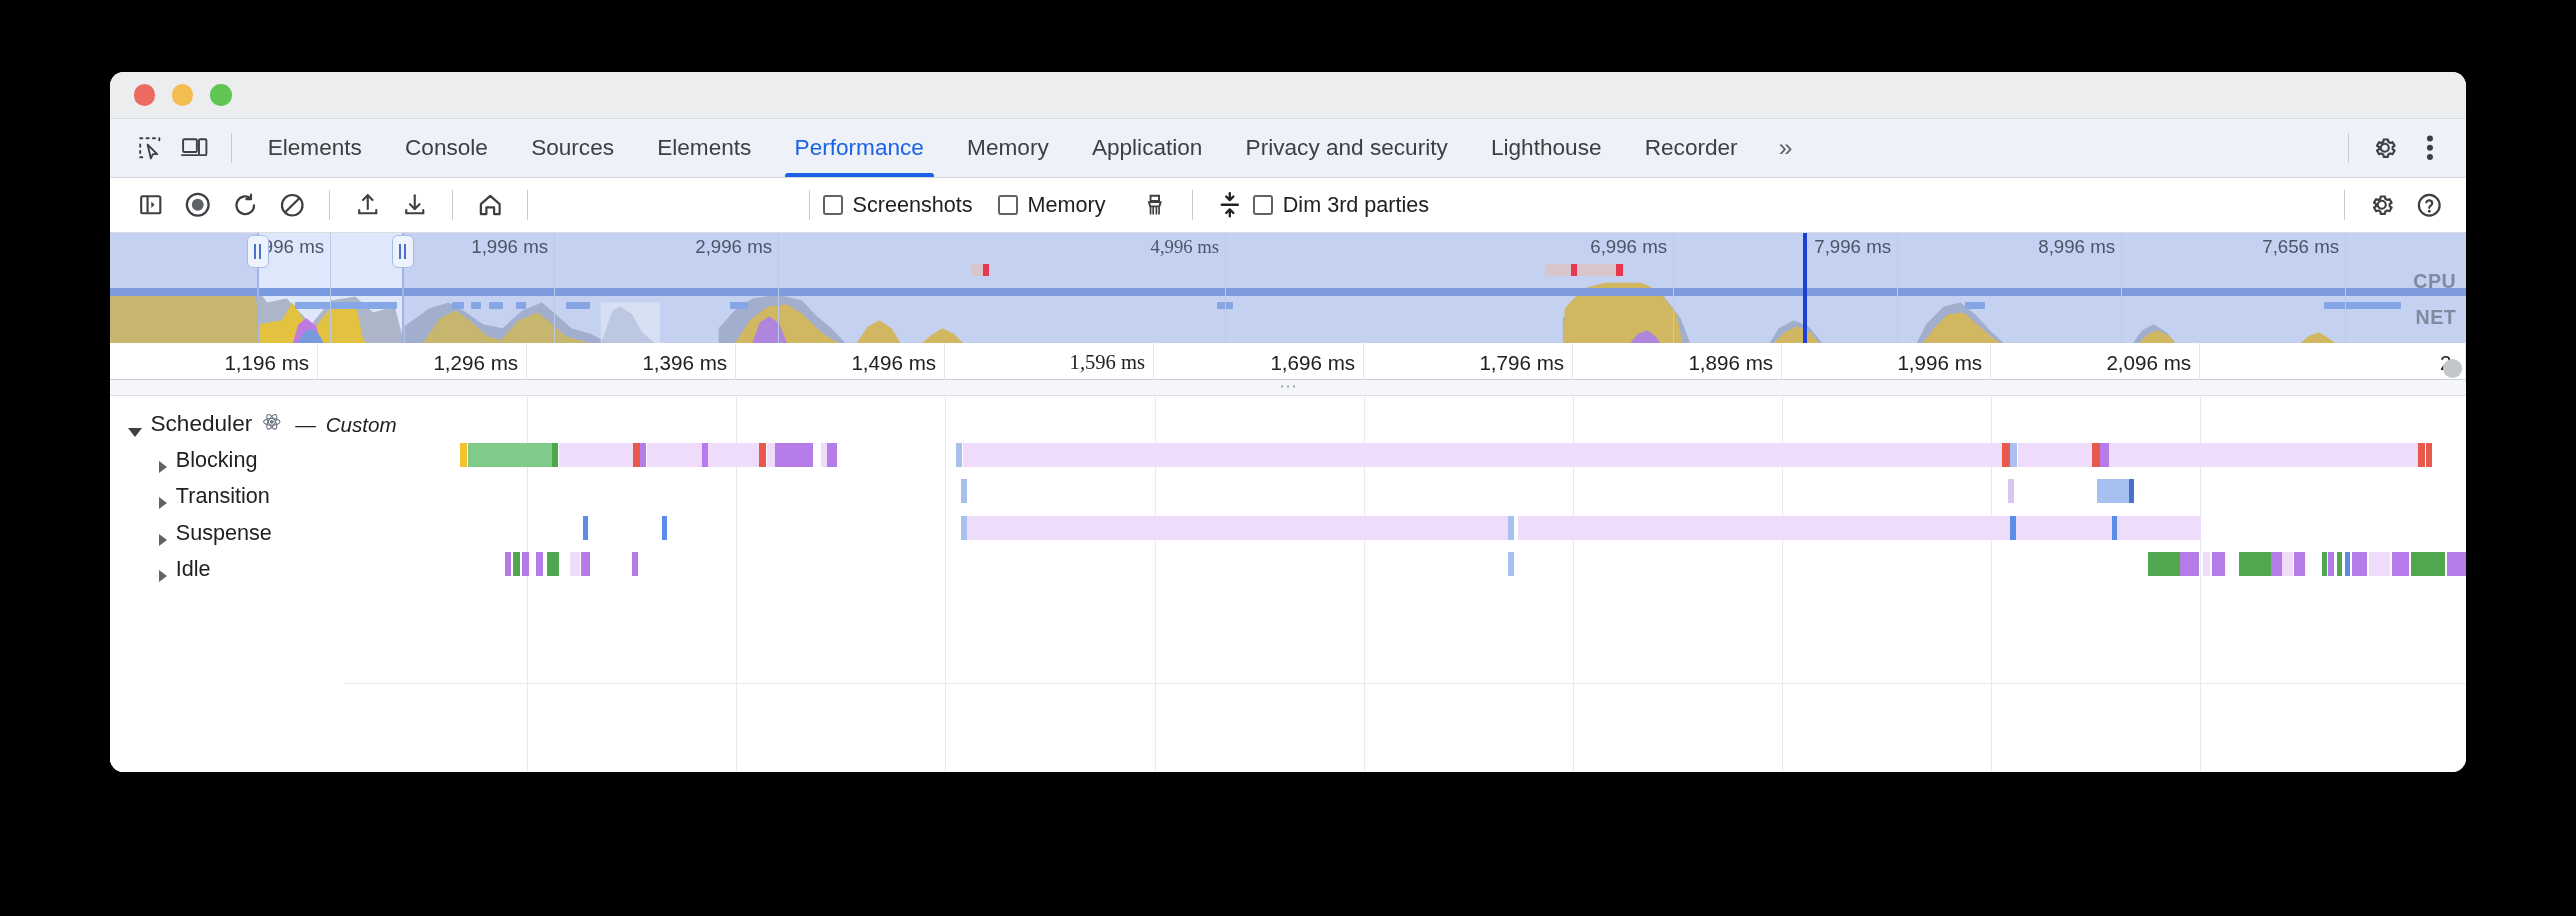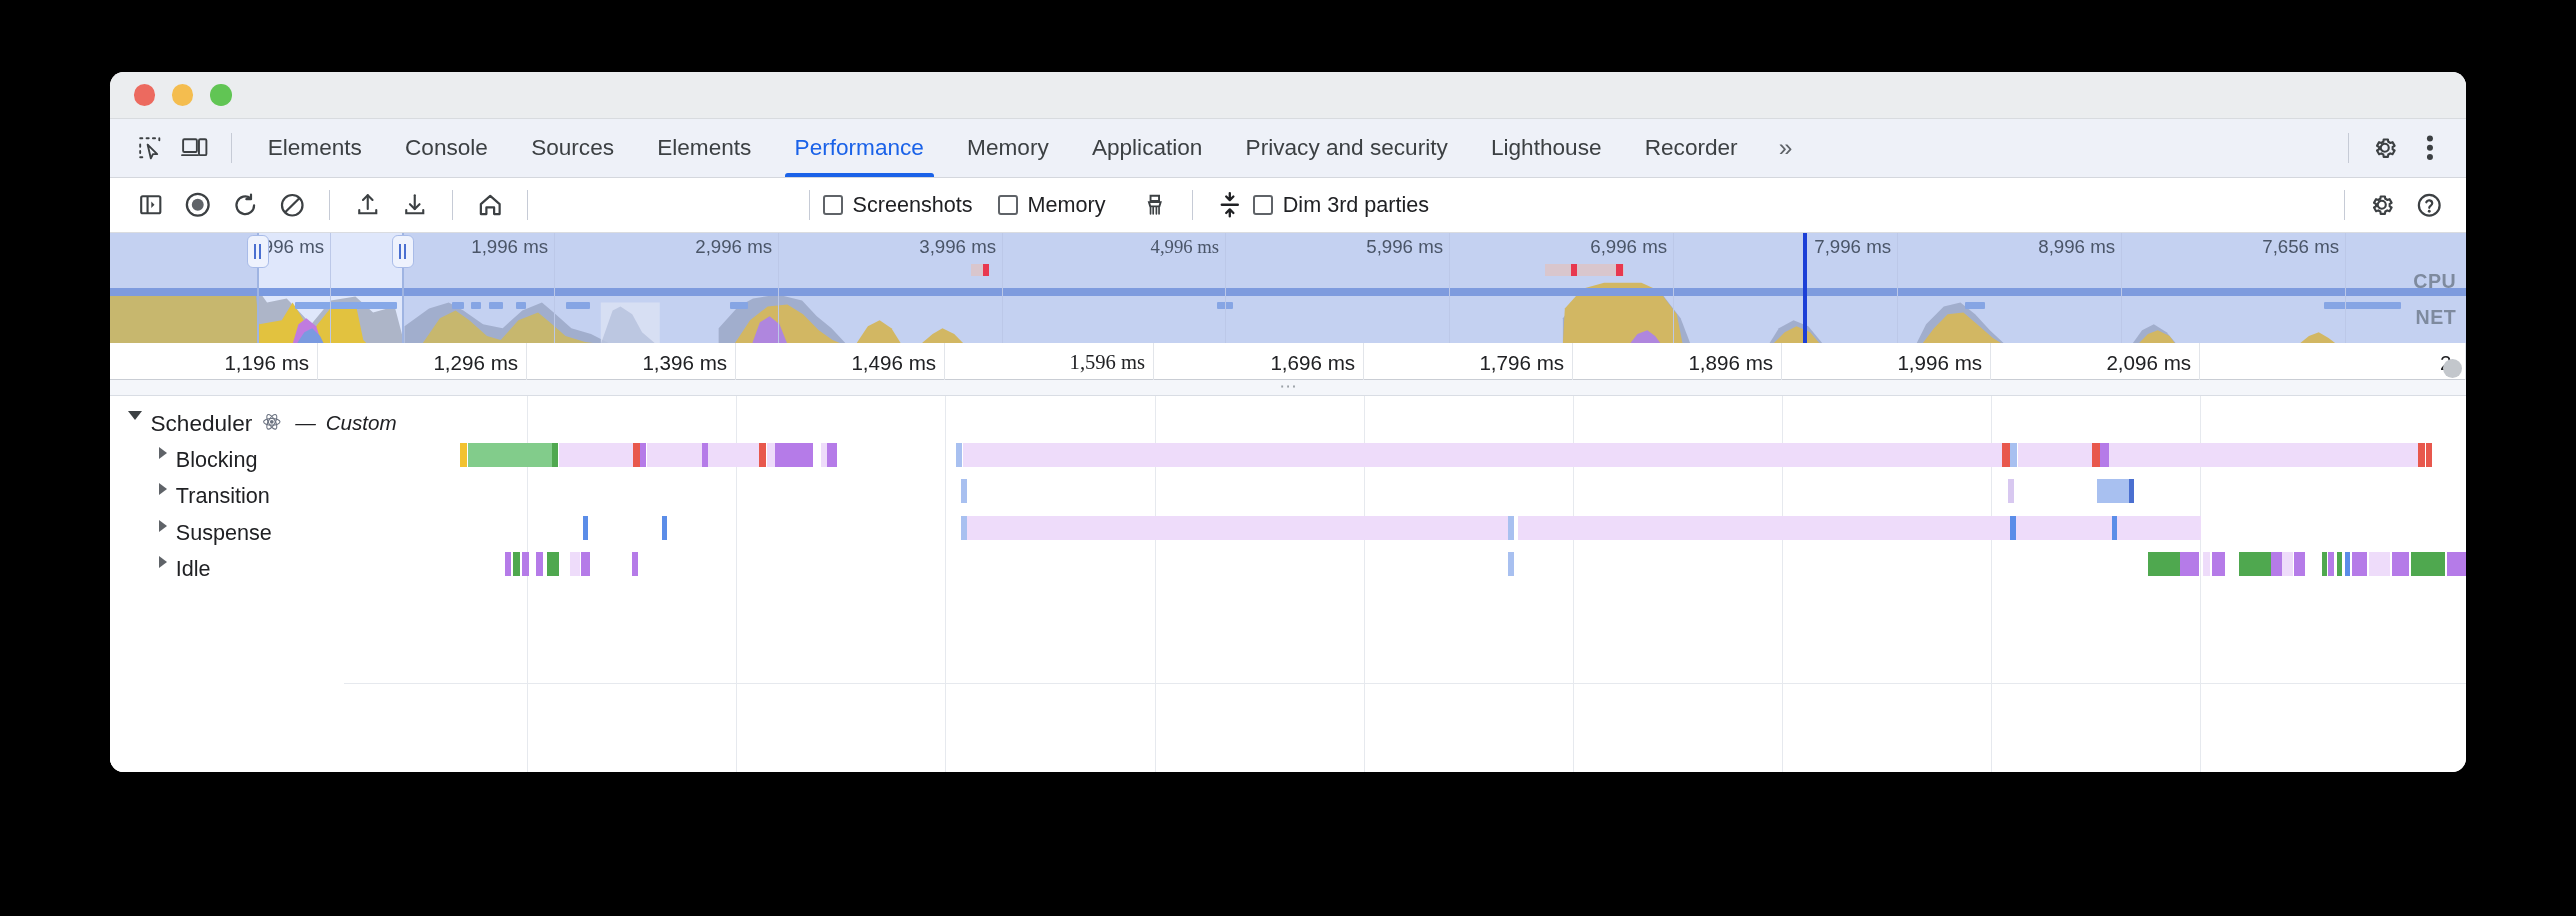--- a/index.html
+++ b/index.html
@@ -195,21 +195,21 @@
   .grid-line {
     position: absolute; top: 0; bottom: 0;
     width: 1px; background: #e6e9ee;
   }
   .track-row {
     position: absolute; left: 0; right: 0;
     height: 24.5px;
   }
   .track-label {
     position: absolute;
-    display: flex; align-items: flex-start;
+    display: flex; align-items: flex-end;
     font-size: 21.6px; color: #202124;
     white-space: nowrap;
     z-index: 4;
     cursor: pointer;
   }
   .tri {
     width: 0; height: 0; margin-right: 8.8px;
     border-left: 8.8px solid #5f6368;
     border-top: 6.9px solid transparent;
     border-bottom: 6.9px solid transparent;
@@ -480,28 +480,22 @@
     <div class="ov-ruler">
       <div class="ov-tick" style="left:0; width:221px;">
           <span>996 ms</span>
         </div>
       <div class="ov-tick" style="left:221px; width:224px;">
           <span>1,996 ms</span>
         </div>
       <div class="ov-tick" style="left:445px; width:224px;">
           <span>2,996 ms</span>
         </div>
-      <div class="ov-tick" style="left:669px; width:224px;">
-          <span>3,996 ms</span>
-        </div>
       <div class="ov-tick" style="left:892px; width:224px;font-family:Liberation Serif, serif;">
           <span>4,996 ms</span>
-        </div>
-      <div class="ov-tick" style="left:1116px; width:224px;">
-          <span>5,996 ms</span>
         </div>
       <div class="ov-tick" style="left:1340px; width:224px;">
           <span>6,996 ms</span>
         </div>
       <div class="ov-tick" style="left:1564px; width:224px;">
           <span>7,996 ms</span>
         </div>
       <div class="ov-tick" style="left:1788px; width:224px;">
           <span>8,996 ms</span>
         </div>

